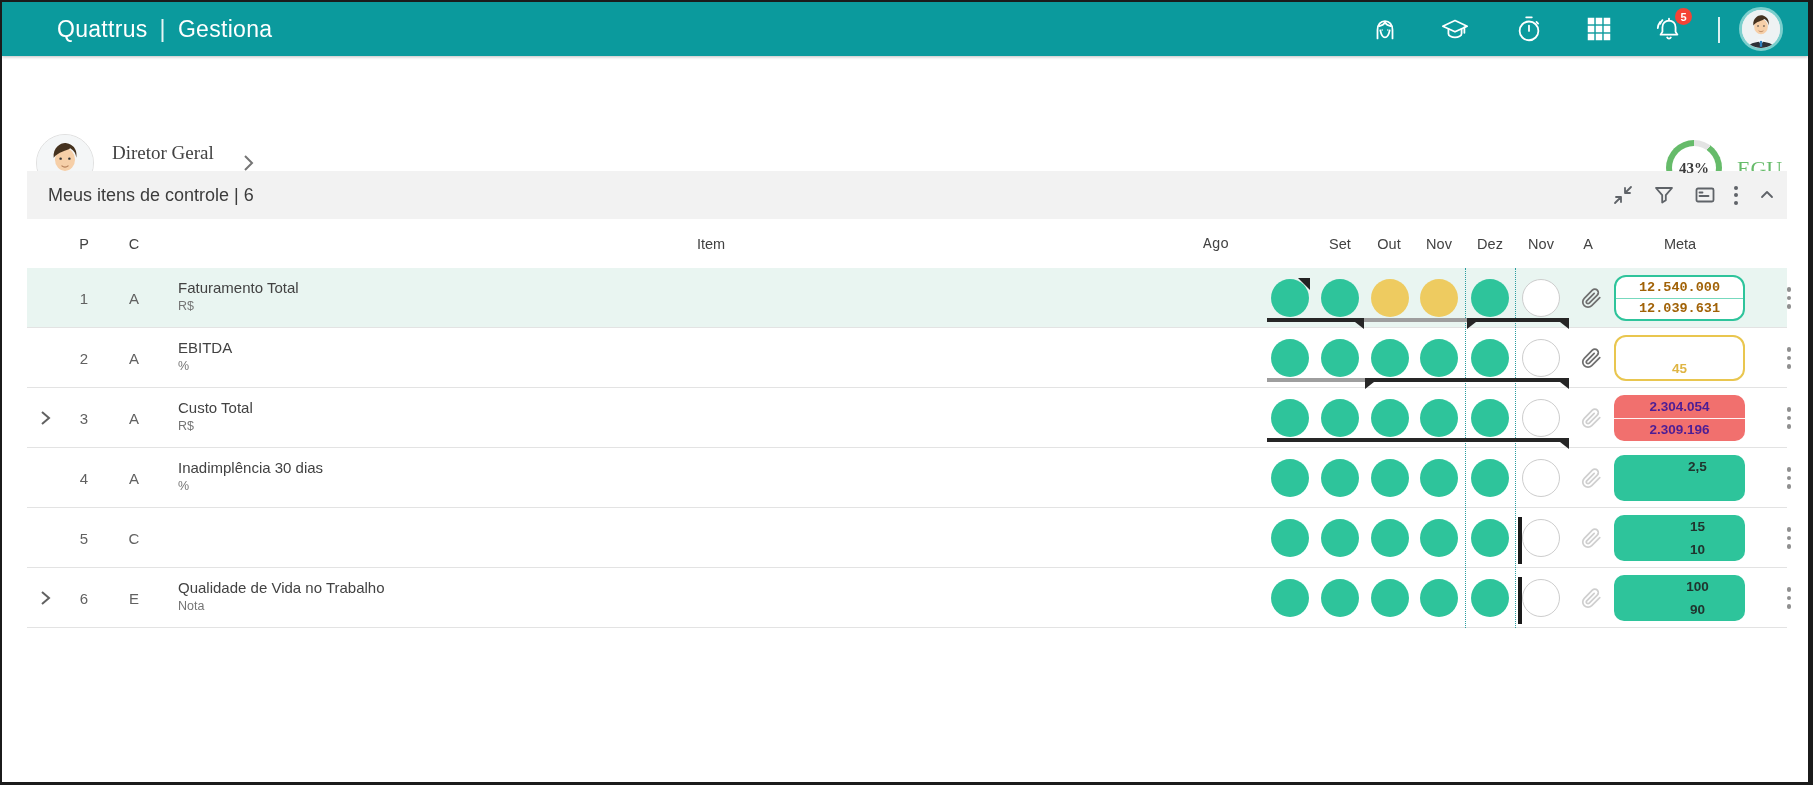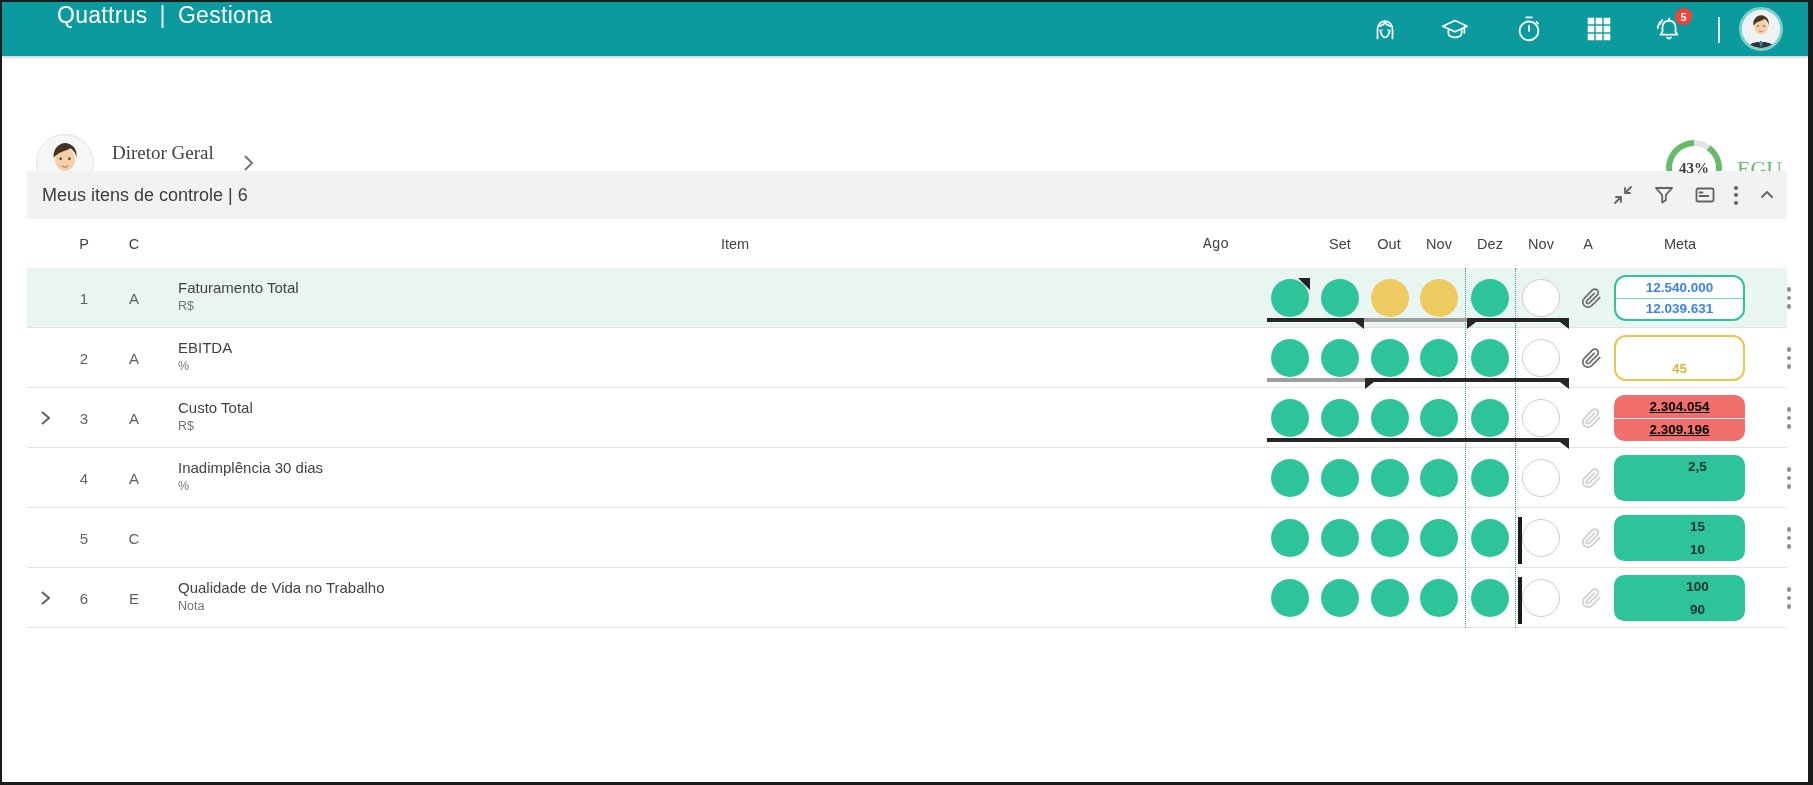--- a/index.html
+++ b/index.html
@@ -4,21 +4,21 @@
 <style>
   * { margin:0; padding:0; box-sizing:border-box; }
   html,body { width:1813px; height:785px; }
   body { font-family:"Liberation Sans", sans-serif; background:#fff; }
   .screen { position:relative; width:1813px; height:785px; border:2px solid #1b1b1b;
             border-right-width:5px; border-bottom-width:3px; background:#fff; overflow:hidden; }
 
   
   .topbar { position:absolute; left:0; top:0; width:100%; height:54px;
             background:var(--teal,#0b9a9d); box-shadow:0 1px 3px rgba(0,0,0,.25); z-index:5; }
-  .brand { position:absolute; left:55px; top:0; height:54px; display:flex; align-items:flex-start;
+  .brand { position:absolute; left:55px; top:0; height:54px; display:flex; align-items:center;
            color:#fff; font-size:23px; letter-spacing:.3px; }
   .brand .sep { margin:0 12px; font-weight:300; opacity:.9; }
   .brand .secondary { font-weight:300; }
   .tb-icon { position:absolute; top:12px; width:30px; height:30px; color:#fff; cursor:pointer; }
   .tb-icon svg { width:100%; height:100%; stroke:#fff; fill:none; stroke-width:1.9;
                  stroke-linecap:round; stroke-linejoin:round; }
   .tb-divider { position:absolute; left:1716px; top:15px; width:2px; height:26px; background:rgba(255,255,255,.85); }
   .badge { position:absolute; right:-8px; top:-6px; min-width:17px; height:17px; border-radius:9px;
            background:var(--badge_red,#f44336); color:#fff; font-size:11px; font-weight:700;
            display:flex; align-items:center; justify-content:center; padding:0 3px; }
@@ -38,34 +38,34 @@
   .egu { position:absolute; left:1660px; top:84px; width:56px; height:56px; border-radius:50%;
          background:conic-gradient(#e3e3e3 0 36deg, var(--egu_green,#66bb6a) 36deg 360deg);
          display:flex; align-items:center; justify-content:center; }
   .egu::after { content:""; position:absolute; inset:6px; background:#fff; border-radius:50%; }
   .egu span { position:relative; z-index:1; font-size:15px; font-weight:700; color:#3b3b3b; }
   .egu-label { position:absolute; left:1731px; top:100px; font-size:22px; color:var(--egu_green,#66bb6a); }
 
   
   .panel { position:absolute; left:25px; right:21px; top:169px; height:48px;
            background:var(--panel_bg,#f2f2f2); display:flex; align-items:center; }
-  .panel-title { margin-left:15px; font-size:18px; font-weight:500; color:#3c3c3c; }
+  .panel-title { margin-left:21px; font-size:18px; font-weight:500; color:#3c3c3c; }
   .panel-actions { position:absolute; right:8px; top:0; height:48px; display:flex; align-items:center; gap:17px; }
   .p-icon { width:24px; height:24px; color:#5f6368; cursor:pointer; }
   .p-icon svg { width:100%; height:100%; stroke:currentColor; fill:none; stroke-width:1.8;
                 stroke-linecap:round; stroke-linejoin:round; }
   .kebab { display:flex; flex-direction:column; align-items:center; gap:3.5px; cursor:pointer; }
   .kebab i { width:4px; height:4px; border-radius:50%; background:#5f6368; }
 
   
   .thead { position:absolute; left:25px; right:21px; top:217px; height:49px; background:#fff; }
   .thead span { position:absolute; top:0; height:49px; display:flex; align-items:center; justify-content:center;
                 font-size:14.5px; color:#424242; }
   .th-p { left:37px; width:40px; }  .th-c { left:87px; width:40px; }
-  .th-item { left:408px; width:600px;text-align:center; }
+  .th-item { left:384px; width:600px;text-align:center; }
   .th-m0{left:1164px;width:50px;font-family:Liberation Mono, monospace;} .th-m1{left:1288px;width:50px;} .th-m2{left:1337px;width:50px;}
   .th-m3{left:1387px;width:50px;} .th-m4{left:1438px;width:50px;} .th-m5{left:1489px;width:50px;}
   .th-a { left:1541px; width:40px; } .th-meta { left:1598px; width:110px; }
 
   .tbody { position:absolute; left:25px; right:21px; top:266px; }
   .row { position:relative; height:60px; border-bottom:1px solid #e3e3e3; background:#fff; }
   .row.highlighted { background:var(--row_highlight,#e9f5f1); }
 
   .expander { position:absolute; left:9px; top:21px; width:18px; height:18px; color:#616161; cursor:pointer; }
   .expander svg { width:100%; height:100%; stroke:currentColor; fill:none; stroke-width:2; }
@@ -98,25 +98,25 @@
   .clip { position:absolute; left:1554px; top:19px; width:21px; height:23px; color:#cfcfcf; cursor:pointer; }
   .clip.active { color:#6f6f6f; }
   .clip svg { width:100%; height:100%; stroke:currentColor; fill:none; stroke-width:2;
               stroke-linecap:round; stroke-linejoin:round; }
 
   .meta-box { position:absolute; left:1587px; top:7px; width:131px; height:46px; border-radius:10px;
               display:flex; flex-direction:column; cursor:pointer; }
   .meta-box span { flex:1; display:flex; align-items:center; justify-content:center;
                    font-size:13.5px; font-weight:700; }
   .meta-box.outline-green { background:#fff; border:2px solid var(--green,#2ec49b); border-radius:12px; }
-  .meta-box.outline-green span { color:#3b82f6; }
+  .meta-box.outline-green span { color:#a16207;font-family:Liberation Mono, monospace; }
   .meta-box.outline-yellow { background:#fff; border:2px solid var(--yellow_border,#e9c64f); border-radius:12px; }
   .meta-box.outline-yellow span { color:var(--yellow_text,#e0b848); }
   .meta-box.fill-red { background:var(--red,#f1706e); }
-  .meta-box.fill-red span { color:#000000;text-decoration:underline; }
+  .meta-box.fill-red span { color:#4c1d95; }
   .meta-box.fill-green { background:var(--green,#2ec49b); }
   .meta-box.fill-green span { color:#20342e;padding-left:36px; }
   .meta-box.with-divider .meta-top { border-bottom:1px solid currentColor; }
   .meta-box.with-divider.fill-red .meta-top { border-bottom-color:rgba(255,255,255,.9); }
   .meta-box.with-divider.outline-green .meta-top { border-bottom-color:rgba(46,196,155,.65); }
 
   .row-kebab { position:absolute; left:1755px; top:17px; width:14px; height:26px;
                display:flex; flex-direction:column; align-items:center; justify-content:center; gap:4px; cursor:pointer; }
   .row-kebab i { width:4.5px; height:4.5px; border-radius:50%; background:#8f8f8f; }
 

